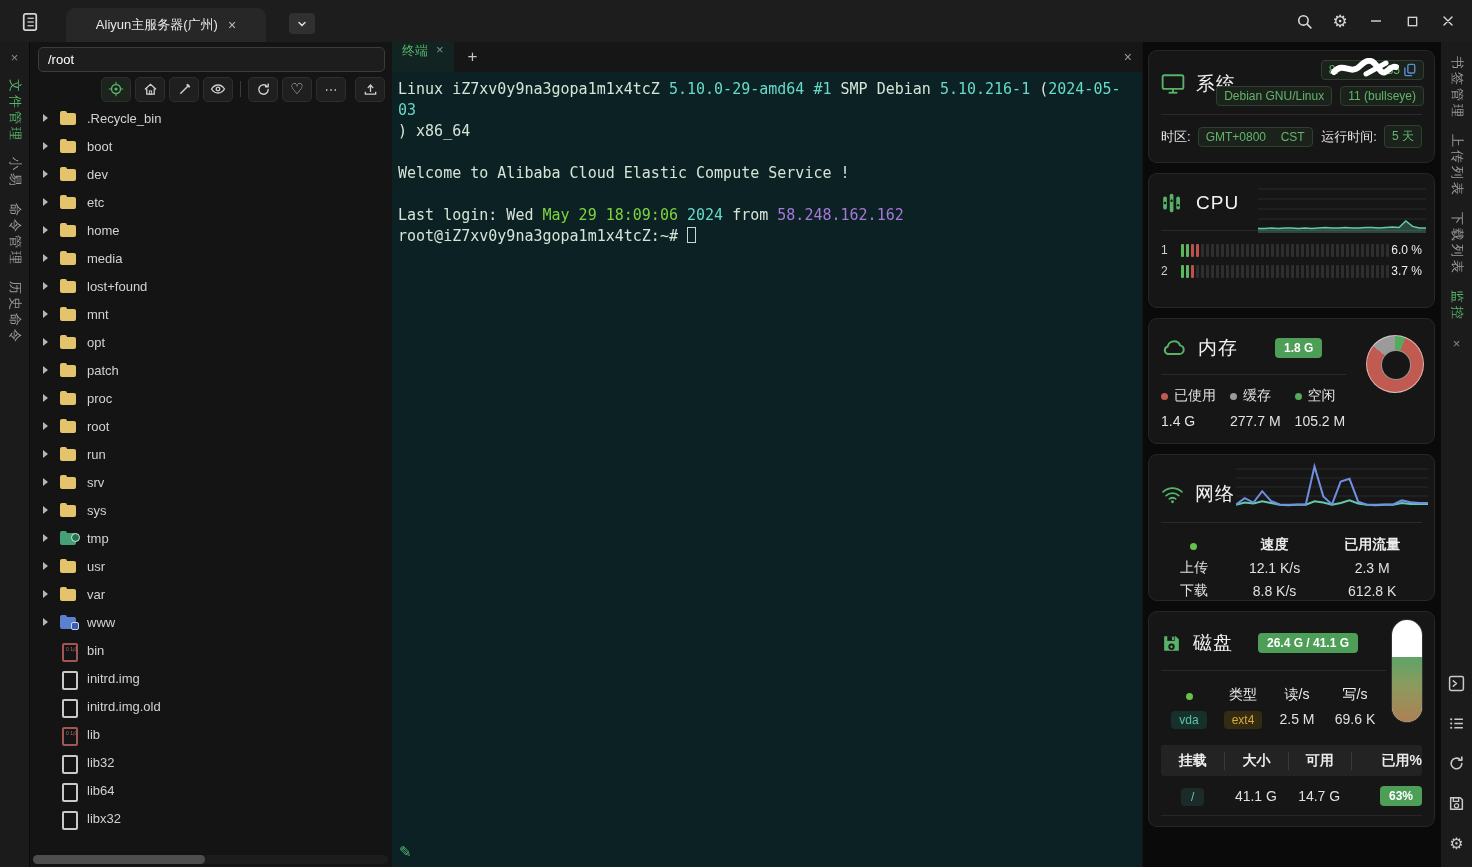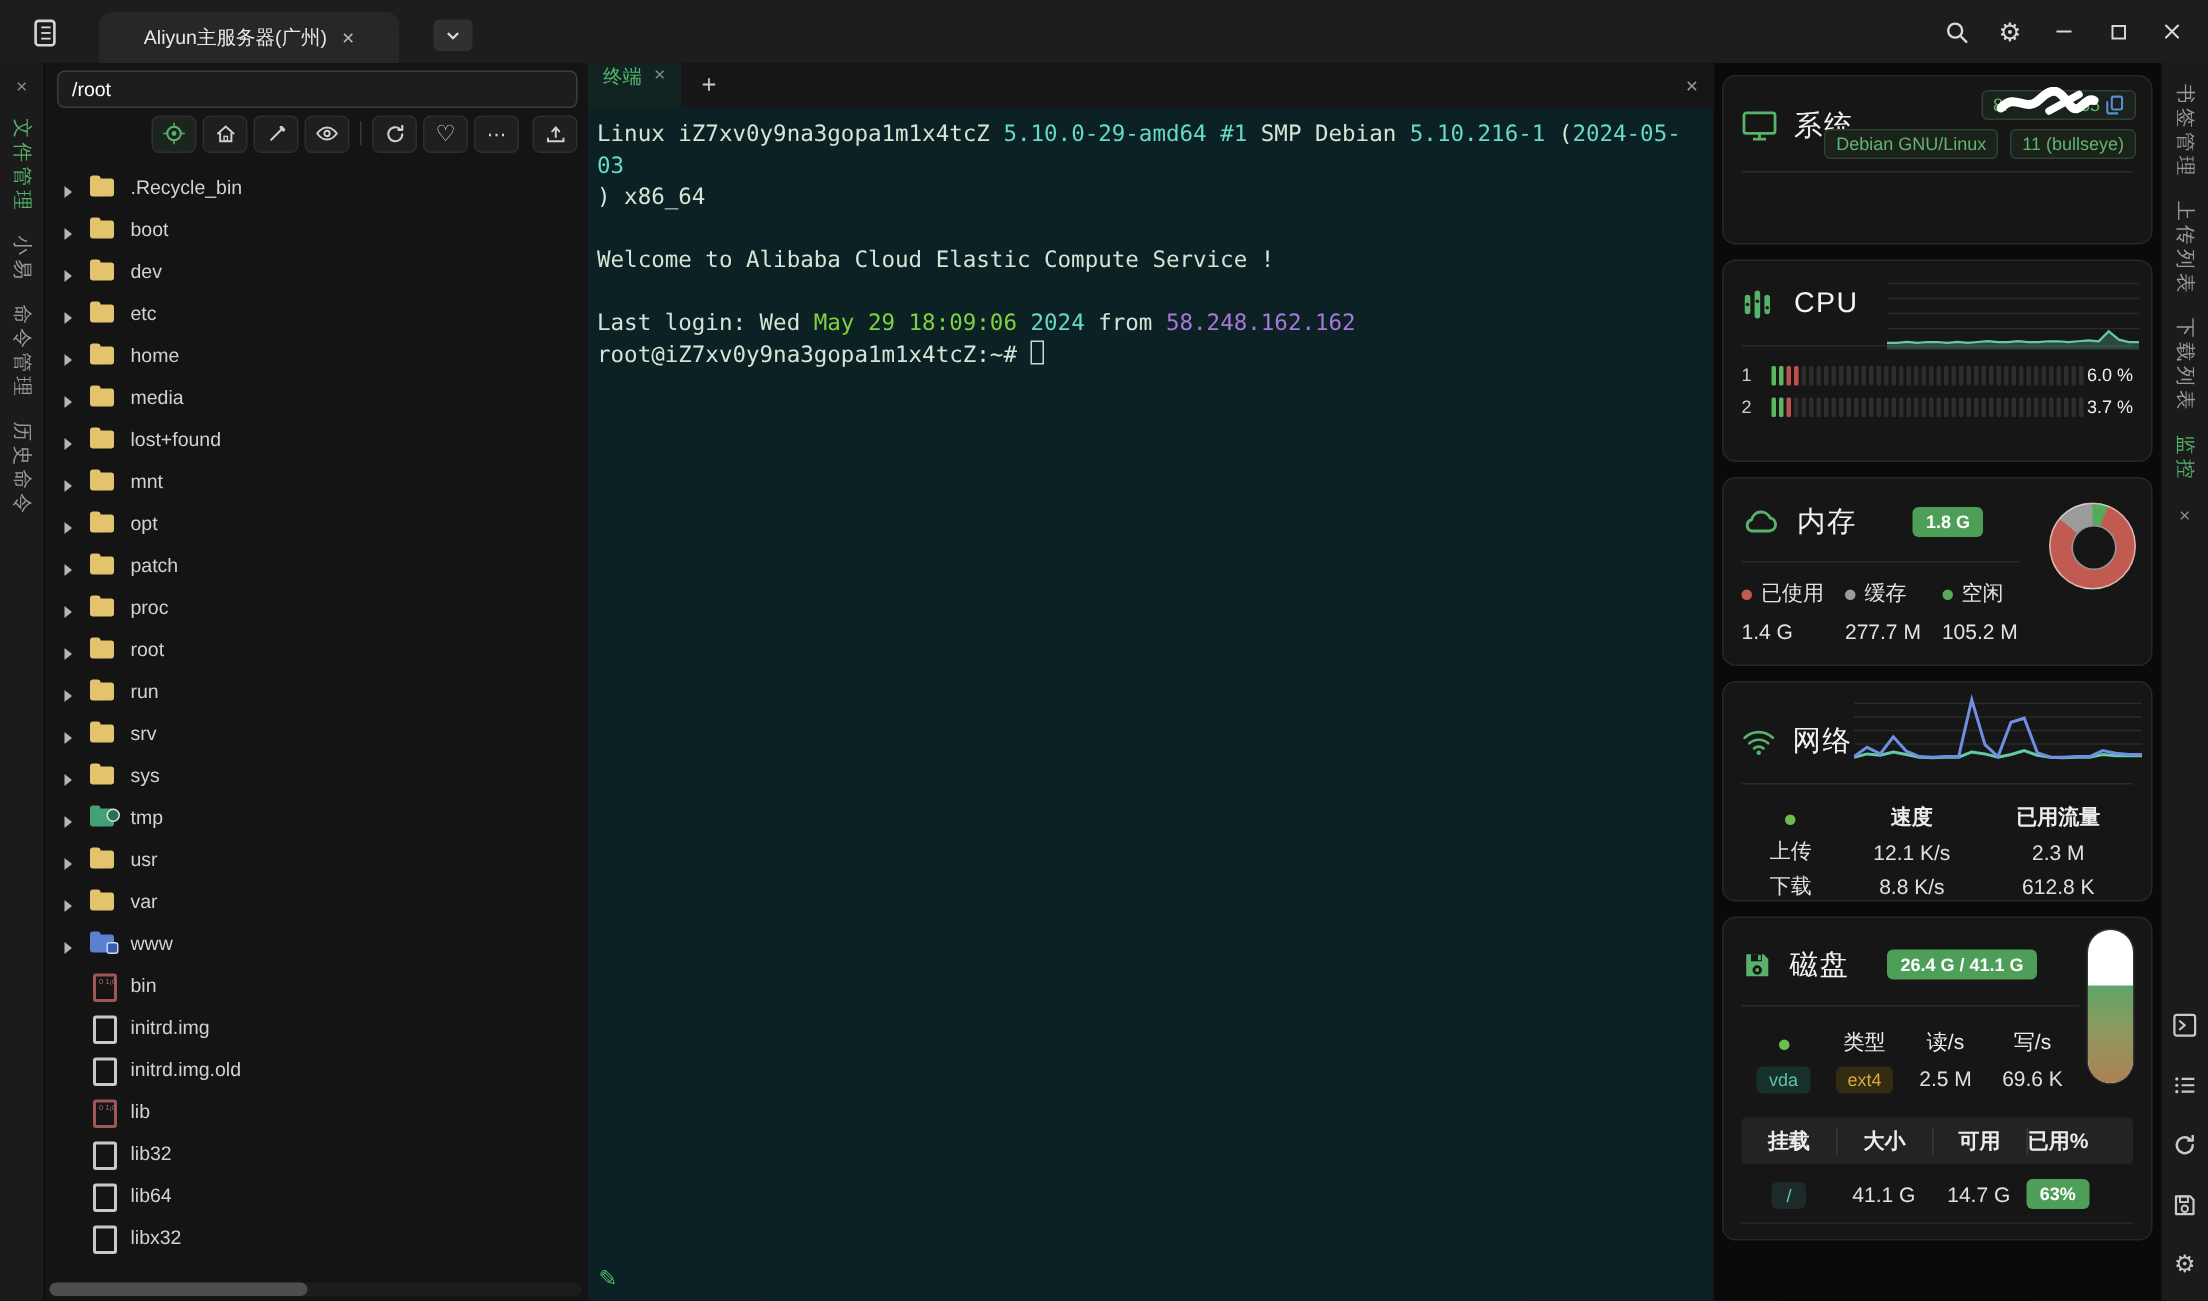--- a/index.html
+++ b/index.html
@@ -33,21 +33,21 @@
   #filepanel { position:absolute; left:31px; top:42px; width:361px; bottom:0; background:#141414; }
   .path-box { position:absolute; left:7px; top:5px; right:7px; height:25px; background:#1d1d1d;
     border:1px solid #3c3c3c; border-radius:5px; color:#ffffff; font-size:13px; padding:0 9px;
     display:flex; align-items:center; }
   .ftoolbar { position:absolute; right:7px; top:34px; height:26px; display:flex; align-items:center; gap:4px; }
   .tbtn { width:30px; height:25px; background:#1f1f1f; border:1px solid #2e2e2e; border-radius:5px;
     display:flex; align-items:center; justify-content:center; color:#cfcfcf; cursor:pointer; font-size:13px; }
   .tbtn.accent { color:#57b36a; background:#1c241d; }
   .tb-div { width:1px; height:16px; background:#3a3a3a; margin:0 3px; }
   #filelist { position:absolute; left:0; top:62px; right:0; bottom:14px; overflow:hidden; }
-  .frow { height:28px; display:flex; align-items:flex-end; padding-left:8px; font-size:13px; color:#d2d2d2; cursor:pointer; }
+  .frow { height:28px; display:flex; align-items:center; padding-left:8px; font-size:13px; color:#d2d2d2; cursor:pointer; }
   .arrow { width:0; height:0; border-left:5px solid #b5b5b5; border-top:4px solid transparent;
     border-bottom:4px solid transparent; margin:0 0 0 4px; }
   .arrow-ph { width:5px; margin-left:4px; }
   .ficon { width:18px; height:15px; position:relative; display:inline-block; margin:0 9px 0 12px; flex:none; }
   .ficon.folder::after,.ficon.folder-green::after,.ficon.folder-blue::after
     { content:""; position:absolute; left:0; top:0; width:7px; height:4px; border-radius:2px 2px 0 0; }
   .ficon.folder::before,.ficon.folder-green::before,.ficon.folder-blue::before
     { content:""; position:absolute; left:0; top:2px; width:16px; height:12px; border-radius:2px; }
   .ficon.folder::before,.ficon.folder::after { background:#e3c36b; }
   .ficon.folder-green::before,.ficon.folder-green::after { background:#46a077; }
@@ -142,21 +142,21 @@
   .io-c2 { width:52px; text-align:center; }
   .io-c3 { width:56px; text-align:center; }
   .io-c4 { width:60px; text-align:center; }
   .io-head { font-weight:normal; color:#ececec; }
   .badge-dev { background:#16302c; color:#5fc3a0; border-radius:4px; padding:2px 8px; font-size:12px; }
   .badge-fs { background:#332b12; color:#d8a93c; border-radius:4px; padding:2px 8px; font-size:12px; }
   .mount-table { margin-top:14px; font-size:14px; }
   .mount-head { display:flex; background:#232323; border-radius:3px; height:31px; align-items:center;
     font-weight:bold; color:#ececec; }
   .m-c { width:64px; text-align:center; } .m-c + .m-c { border-left:1px solid #3a3a3a; }
-  .m-c4 { width:72px; text-align:left; border-left:1px solid #3a3a3a; }
+  .m-c4 { width:72px; text-align:right; border-left:1px solid #3a3a3a; }
   .mount-row { display:flex; align-items:center; height:40px; color:#e0e0e0; border-bottom:1px solid #262626; }
   .mount-row .m-c, .mount-row .m-c4 { border-left:none; }
   .badge-mnt { background:#1c2b2a; color:#63c9a8; border-radius:4px; padding:2px 10px; font-size:12px; }
   svg { display:block; }
 </style>
 </head>
 <body>
 
 <svg width="0" height="0" style="position:absolute">
   <defs>
@@ -540,20 +540,27 @@
           <path d="M6 14 C 16 3, 22 18, 32 8 S 46 4, 52 12 S 62 6, 68 9" fill="none" stroke="#fff" stroke-width="6" stroke-linecap="round"></path>
           <path d="M38 16 L 58 5" fill="none" stroke="#fff" stroke-width="5" stroke-linecap="round"></path>
         </svg>
       </span>
       <span class="sys-row2">
         <span class="badge-o">Debian GNU/Linux</span>
         <span class="badge-o">11 (bullseye)</span>
       </span>
     </div>
     <div class="divider" style="margin-top:17px"></div>
+    <div class="sys-bottom">
+      <span class="lbl">时区:</span>
+      <span class="badge-o"><span>GMT+0800</span>&nbsp;&nbsp;<span>CST</span></span>
+      <span class="sys-spacer"></span>
+      <span class="lbl">运行时间:</span>
+      <span class="badge-o">5 天</span>
+    </div>
   </div>
 
   <div class="card" style="height:135px">
     <div class="chead" style="margin-top:8px">
       <span class="cicon">
           <svg width="24" height="22">
             <use href="#i-cpu"></use>
           </svg>
         </span>
       <span class="card-title">CPU</span>

